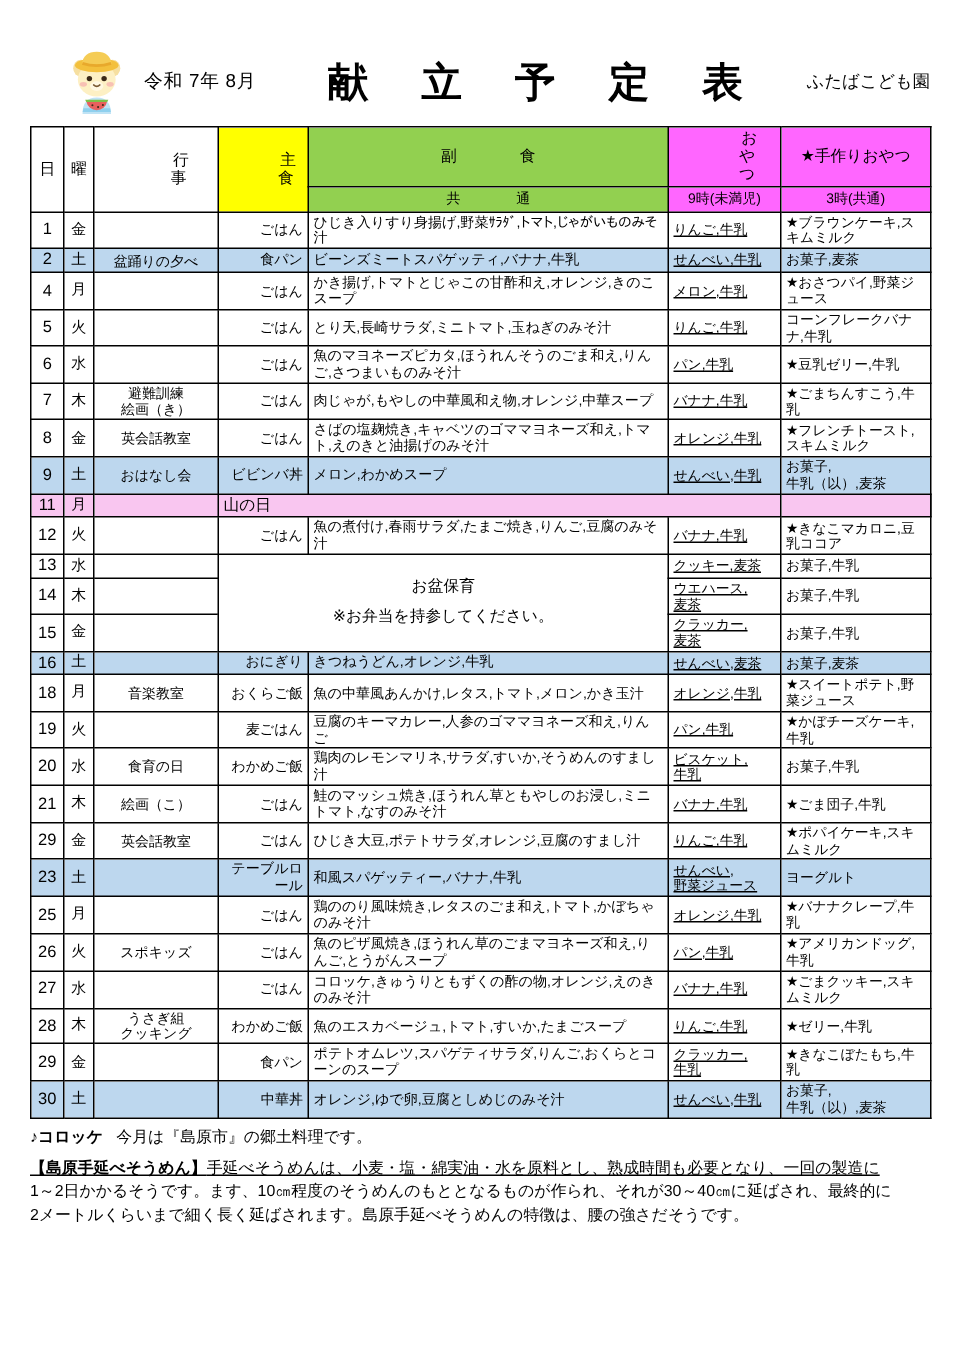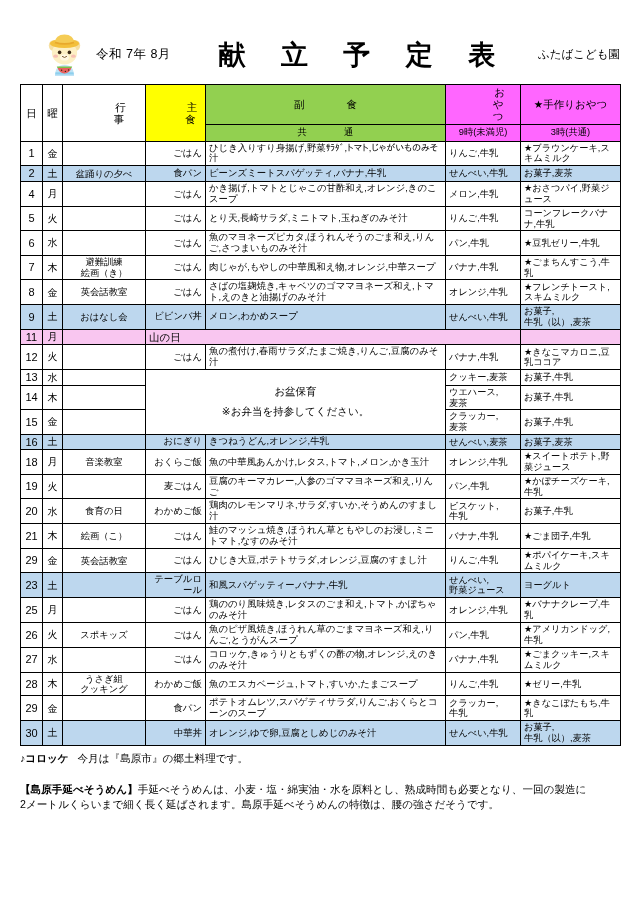--- a/index.html
+++ b/index.html
@@ -106,21 +106,21 @@
   .h-green { background: #92d050; }
   .h-magenta { background: #ff66ff; }
   .hdr td.sub { font-size: 9.3px; height: 14px; letter-spacing: 0; text-indent: 0;}
 
   
   .c-num { text-align: center; font-size: 11px; }
   .c-dowcell { text-align: center; font-size: 10px; }
   .c-ev { text-align: center; font-size: 9.3px; line-height: 1.12; }
   .c-mn { text-align: right; font-size: 9.4px; }
   .c-sd { text-align: left; font-size: 9.4px; }
-  .c-sn { text-align: left; font-size: 9.2px; }
+  .c-sn { text-align: left; font-size: 9.2px; text-decoration: underline; }
   .c-hd { text-align: left; font-size: 9.2px; }
 
   tr.r-normal td { background: #ffffff; }
   tr.r-sat td { background: #bdd7ee; }
   tr.r-holiday td { background: #f9c6f0; }
 
   td.obon {
     background: #fbe3c2;
     text-align: center;
     vertical-align: middle;
@@ -140,21 +140,21 @@
     font-weight: bold;
     letter-spacing: -0.2px;
   }
   .footer {
     margin: 5px 20px 0 20px;
     font-size: 10.6px;
     line-height: 1.45;
   }
   .footer .lead { font-weight: bold; }
   .footer p { margin: 0; }
-  .footer .body-p { margin-top: 16px; }
+  .footer .body-p { margin-top: 6px; text-decoration: underline; }
 </style>
 </head>
 <body>
 
 <div class="page">
 
   <div class="masthead">
 
     <div class="mascot">
       <svg width="46" height="46" viewBox="0 0 46 46" aria-hidden="true">
@@ -459,16 +459,17 @@
 
 
   <div class="footer">
     <p>
       <span class="lead">♪コロッケ</span>
       &nbsp;&nbsp;<span>今月は『島原市』の郷土料理です。</span>
     </p>
     <p class="body-p">
       <span class="lead">【島原手延べそうめん】</span><span>手延べそうめんは、小麦・塩・綿実油・水を原料とし、熟成時間も必要となり、一回の製造に</span>
     </p>
+    <p>1～2日かかるそうです。ます、10㎝程度のそうめんのもととなるものが作られ、それが30～40㎝に延ばされ、最終的に</p>
     <p>2メートルくらいまで細く長く延ばされます。島原手延べそうめんの特徴は、腰の強さだそうです。</p>
   </div>
 
 </div>
 
 </body></html>

